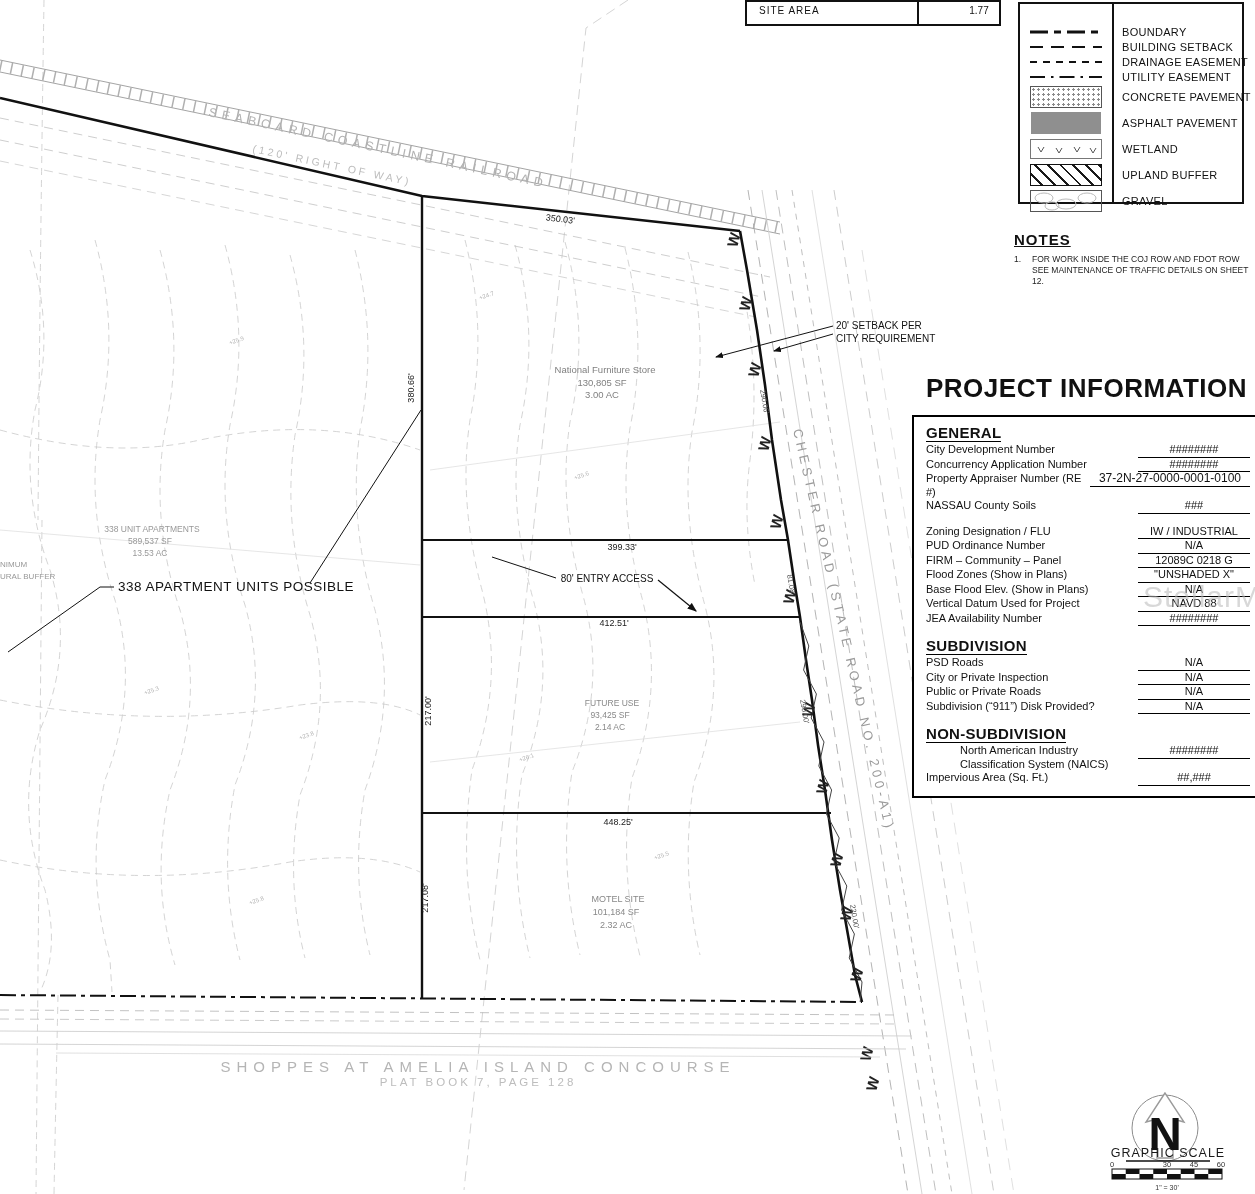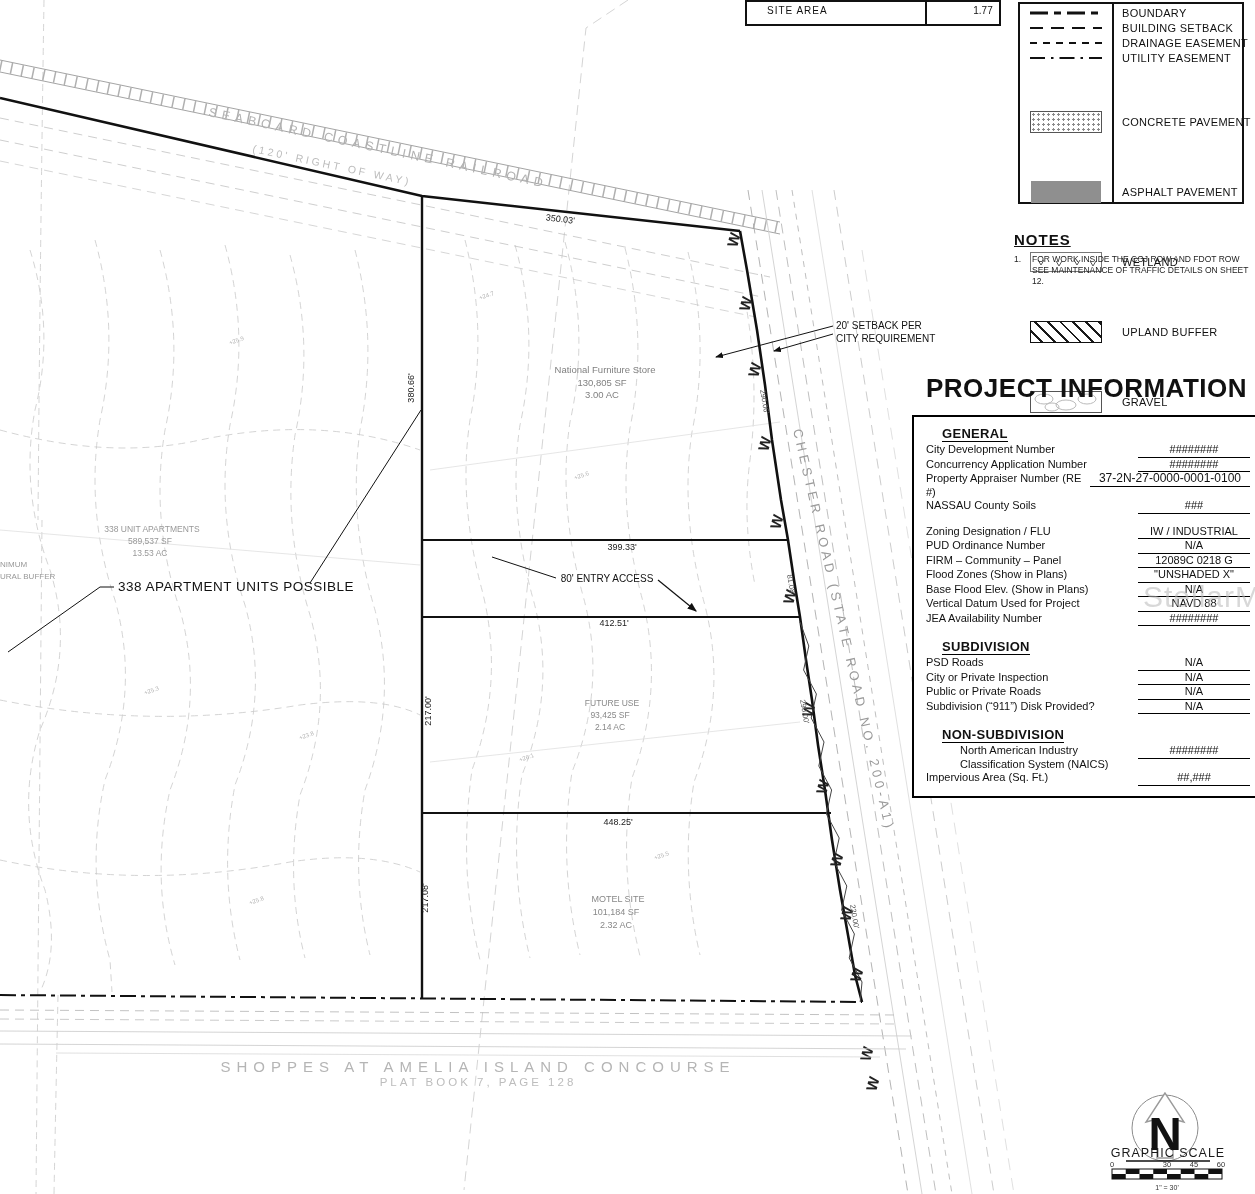--- a/index.html
+++ b/index.html
@@ -5,50 +5,50 @@
   html,body{margin:0;padding:0;background:#e8e8e8;}
   .canvas{position:relative;width:1255px;height:1194px;background:#ffffff;overflow:hidden;
           font-family:"Liberation Sans",sans-serif;color:#111;}
   .canvas svg text{font-family:"Liberation Sans",sans-serif;}
   .serif{font-family:"Liberation Serif",serif;}
 
   
   .site-table{position:absolute;left:745px;top:0;width:252px;height:22px;
     border:2px solid #111;display:flex;background:#fff;z-index:4;}
   .site-table .c1{width:158px;border-right:2px solid #111;font-size:10px;
-    line-height:18px;padding-left:20px;letter-spacing:1px;}
+    line-height:18px;padding-left:12px;letter-spacing:1px;}
   .site-table .c2{flex:1;font-size:10px;line-height:18px;text-align:center;margin-left:40px;}
 
   
   .legend{position:absolute;left:1018px;top:2px;width:222px;height:198px;
     border:2px solid #111;background:#fff;z-index:4;}
   .legend .divider{position:absolute;left:92px;top:0;bottom:0;width:2px;background:#111;}
   .lrow{display:flex;align-items:center;}
   .lrow.small{height:15px;}
-  .lrow.tall{height:26px;margin-top:44px;}
+  .lrow.tall{height:26px;}
   .lswatch{width:92px;display:flex;justify-content:center;align-items:center;flex:none;}
   .llabel{padding-left:10px;font-size:11px;letter-spacing:.3px;white-space:nowrap;}
   .sw-concrete{width:70px;height:20px;border:1px solid #555;
     background-image:radial-gradient(#8a8a8a 1px, transparent 1.2px);background-size:5px 5px;}
   .sw-asphalt{width:70px;height:22px;background:#8f8f8f;}
   .sw-upland{width:70px;height:20px;border:1.5px solid #111;
     background:repeating-linear-gradient(45deg, transparent 0 7px, #1a1a1a 7px 9px);}
 
   
   .notes{position:absolute;left:1014px;top:231px;width:238px;z-index:4;}
   .notes h3{margin:0 0 6px 0;font-size:15px;letter-spacing:1px;text-decoration:underline;font-weight:bold;}
   .notes .nrow{display:flex;font-size:8.5px;line-height:1.3;color:#222;}
   .notes .nnum{width:18px;flex:none;}
 
   
   .pinfo{position:absolute;left:912px;top:373px;width:348px;z-index:4;}
   .pinfo .ptitle{font-size:26px;font-weight:bold;letter-spacing:.5px;margin-left:14px;white-space:nowrap;}
   .pbox{margin-top:11px;border:2.5px solid #000;background:#fff;padding:7px 8px 10px 12px;}
-  .psec{font-size:13px;font-weight:bold;border-bottom:1.5px solid #000;display:inline-block;
-    margin:0 0 1px 16px;letter-spacing:.3px;}
+  .psec{font-size:15px;font-weight:bold;border-bottom:1.5px solid #000;display:inline-block;
+    margin:0 0 1px 0;letter-spacing:.3px;}
   .prow{display:flex;align-items:flex-start;font-size:11px;line-height:13.5px;}
   .pval{margin-left:auto;width:112px;text-align:center;border-bottom:1px solid #000;flex:none;}
   .pval.wide{width:160px;font-size:12px;}
   .pgap{height:11px;}
   .plabel2{line-height:13.5px;margin-left:34px;}
 
   
   .wm{position:absolute;left:1143px;top:580px;font-size:30px;color:#b9b9b9;opacity:.55;
     letter-spacing:1px;z-index:6;pointer-events:none;white-space:nowrap;}
 
@@ -255,21 +255,21 @@
     </g>
   </svg>
 
   <div class="site-table">
     <div class="c1">SITE AREA</div>
     <div class="c2">1.77</div>
   </div>
 
   <div class="legend">
     <div class="divider"></div>
-    <div style="padding-top:1px;">
+    <div style="padding-top:20px;">
       <div class="lrow small">
         <span class="lswatch">
           <svg width="72" height="6">
               <line x1="0" y1="3" x2="72" y2="3" stroke="#111" stroke-width="3" stroke-dasharray="18 6 7 6"></line>
             </svg>
         </span>
         <span class="llabel">BOUNDARY</span>
       </div>
       <div class="lrow small">
         <span class="lswatch">

